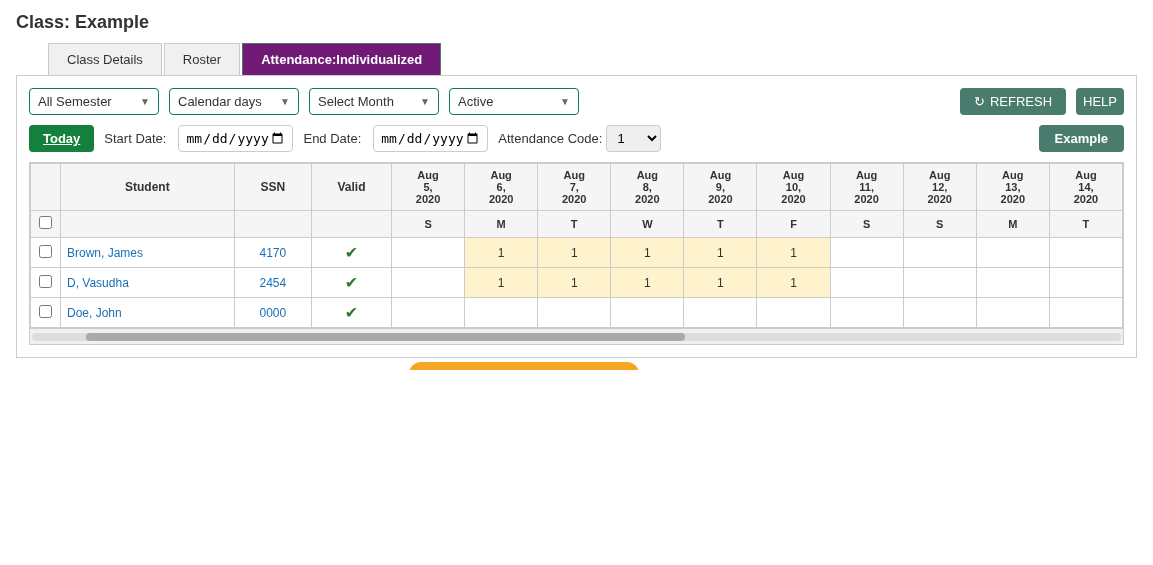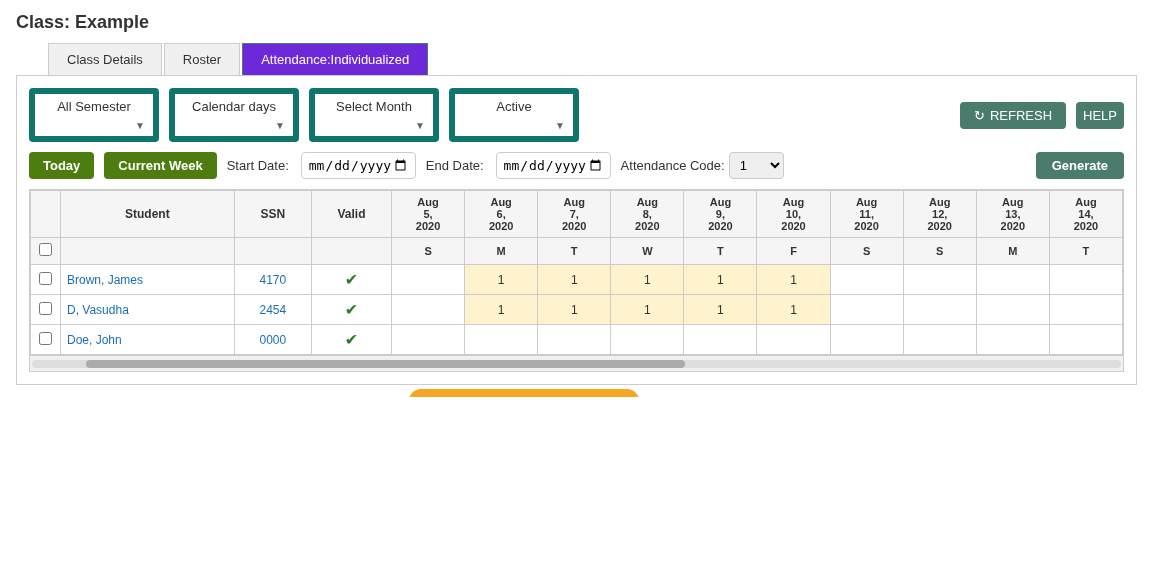--- a/index.html
+++ b/index.html
@@ -12,59 +12,60 @@
     .tab {
       padding: 8px 18px;
       border: 1px solid #ccc;
       background: #f0f0f0;
       cursor: pointer;
       font-size: 13px;
       border-bottom: none;
       margin-right: 2px;
     }
     .tab.active {
-      background: #6d28d9;
+      background: #701a75;
       color: #fff;
       border-color: #4a7c6e;
+      font-weight: bold;
     }
 
     
     .main-area {
       border: 1px solid #ccc;
       padding: 12px;
       background: #fff;
     }
 
     
     .toolbar-row1 { display: flex; align-items: center; gap: 10px; margin-bottom: 10px; flex-wrap: wrap; }
     .toolbar-row2 { display: flex; align-items: center; gap: 10px; margin-bottom: 10px; flex-wrap: wrap; }
 
     
     .dropdown {
       display: flex; align-items: center;
-      border: 6px solid #0f766e;
+      border: 1px solid #0f766e;
       border-radius: 4px;
       padding: 5px 8px;
       background: #fff;
       cursor: pointer;
       gap: 6px;
       font-size: 13px;
       min-width: 130px;
-      flex-direction: column;
     }
     .dropdown .chevron { font-size: 10px; color: #666; margin-left: auto; }
     .btn-teal {
-      background: #4d7c0f;
+      background: #15803d;
       color: #fff;
       border: none;
       border-radius: 4px;
       padding: 6px 14px;
       cursor: pointer;
       font-size: 13px;
       font-weight: bold;
+      text-decoration: underline;
     }
     .btn-refresh {
       background: #4a7c6e;
       color: #fff;
       border: none;
       border-radius: 4px;
       padding: 6px 14px;
       cursor: pointer;
       font-size: 13px;
       display: flex; align-items: center; gap: 5px;
@@ -225,23 +226,20 @@
         <span>HELP</span>
       </button>
     </div>
 
     <div class="toolbar-row2">
 
       <button class="btn-teal">
         <span>Today</span>
       </button>
 
-      <button class="btn-teal">
-        <span>Current Week</span>
-      </button>
 
       <div class="date-group">
         <span>Start Date:</span>
         <input type="date" class="date-input" value="" style="">
       </div>
 
       <div class="date-group">
         <span>End Date:</span>
         <input type="date" class="date-input" value="" style="">
       </div>
@@ -251,21 +249,21 @@
         <select class="code-select">
           <option>1</option>
           <option>2</option>
           <option>3</option>
         </select>
       </div>
 
       <div class="spacer"></div>
 
       <button class="btn-generate">
-        <span>Generate</span>
+        <span>Example</span>
       </button>
     </div>
 
     <div style="position:relative;">
 
       <div class="tooltip-bubble">
         <span>The attendance code will populate the dates you selected</span>
       </div>
 
       <svg style="position:absolute;top:250px;left:490px;z-index:101;pointer-events:none;" width="120" height="80">

